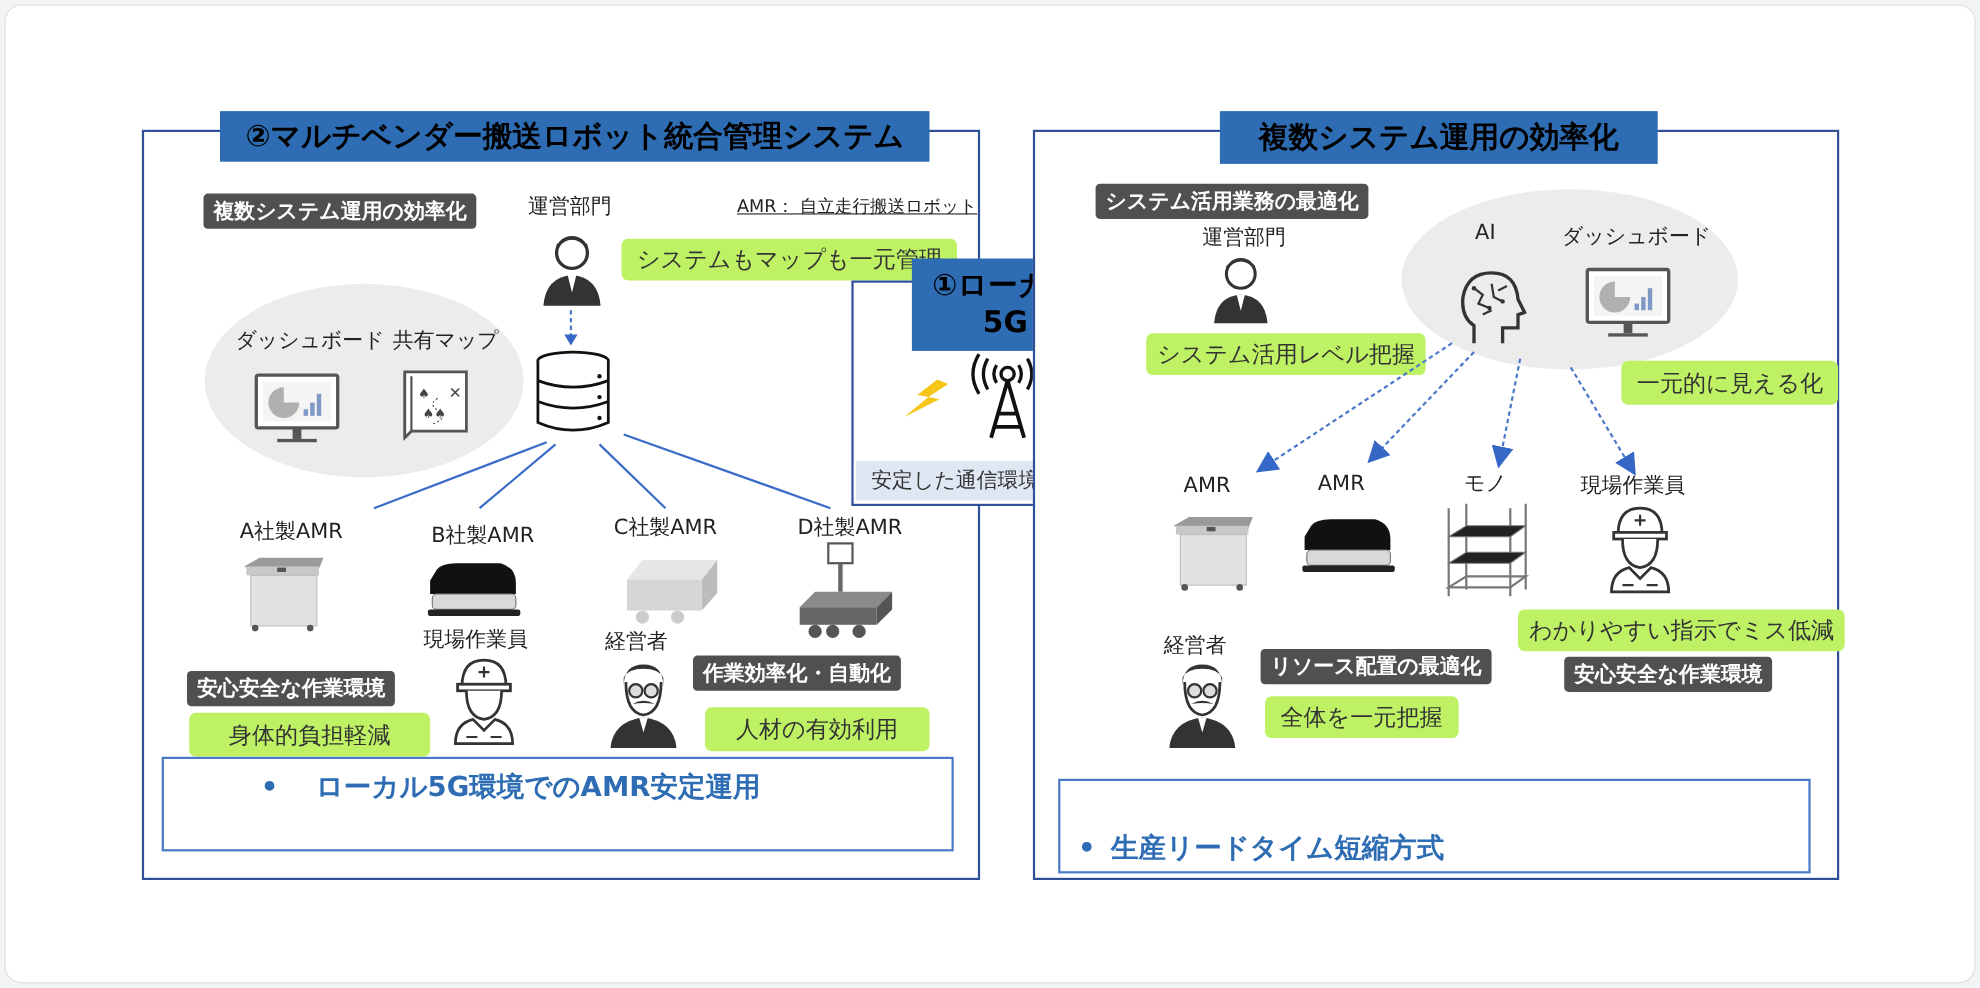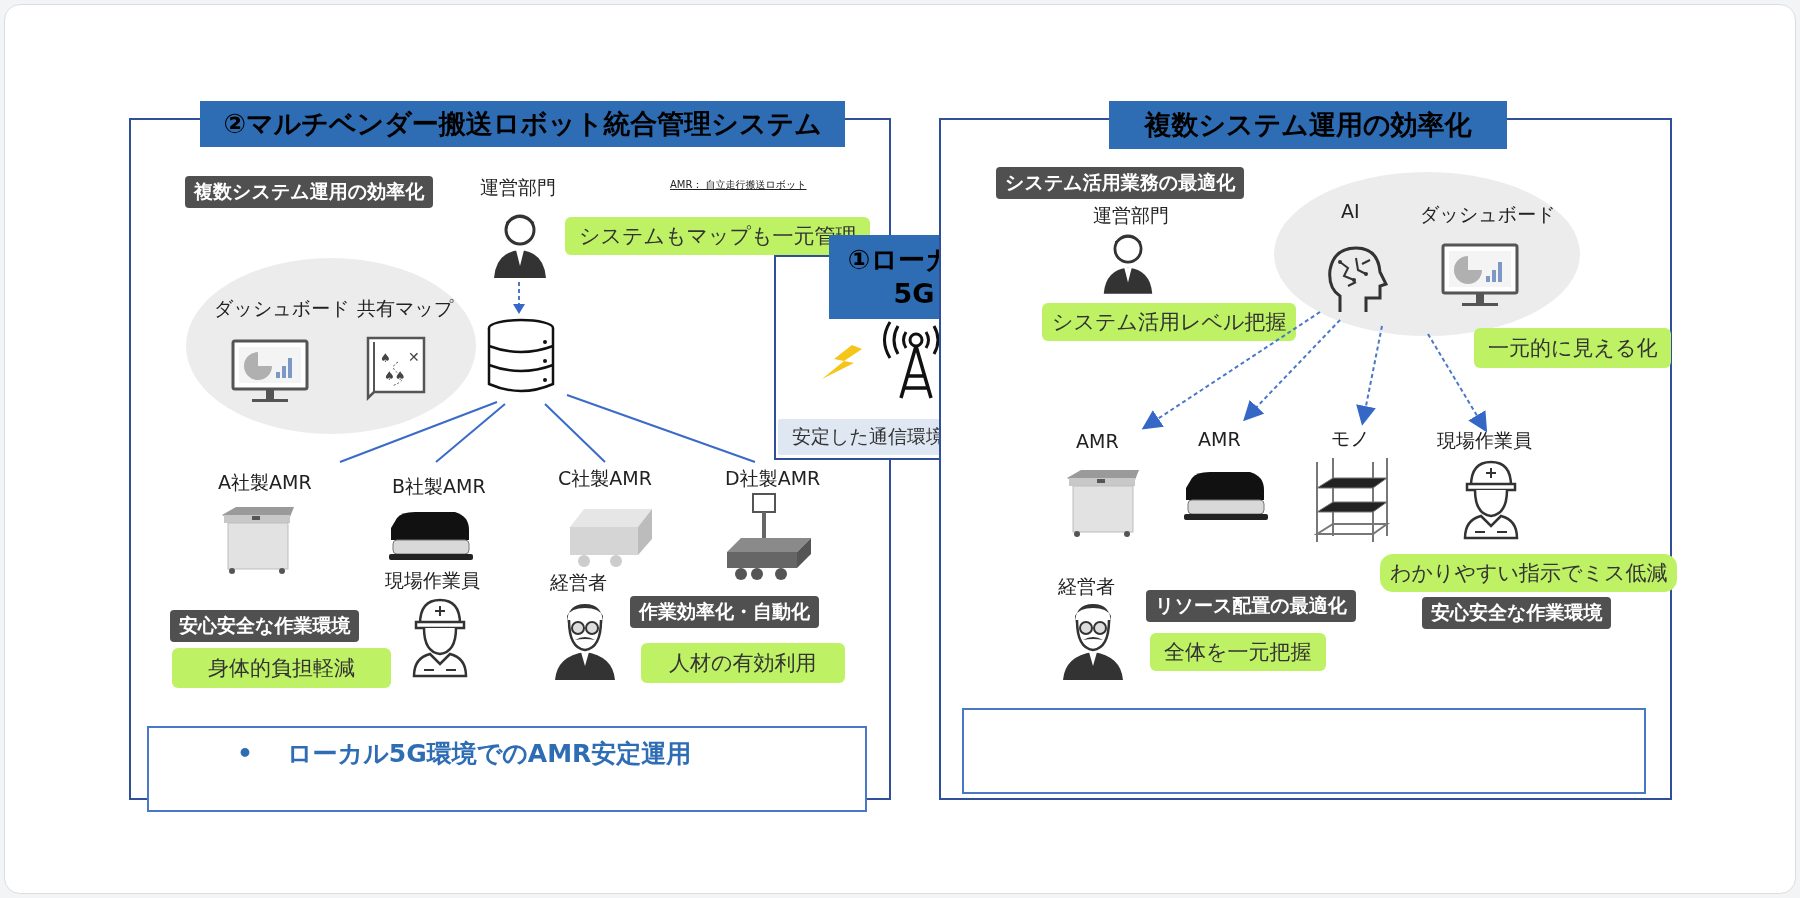--- a/index.html
+++ b/index.html
@@ -3,21 +3,21 @@
 <meta charset="utf-8">
 <style>
   html,body{margin:0;padding:0;background:#f3f4f6;}
   body{width:1800px;height:898px;position:relative;overflow:hidden;font-family:"DejaVu Sans","Liberation Sans",sans-serif;color:#222;}
   .card{position:absolute;left:4px;top:4px;width:1790px;height:888px;background:#fff;border:1px solid #dcdde0;border-radius:16px;}
   .panel{position:absolute;border:2px solid #2f4f98;background:#fff;}
   .titlebar{position:absolute;background:#2e6db4;color:#000000;font-weight:bold;font-size:27px;display:flex;align-items:center;justify-content:center;letter-spacing:0px;white-space:nowrap;}
   .tag{position:absolute;background:#505050;color:#fff;font-weight:bold;font-size:19px;padding:3px 9px;border-radius:4px;white-space:nowrap;}
   .bubble{position:absolute;background:#bef264;color:#333;font-size:21px;padding:5px 14px;border-radius:6px;white-space:nowrap;}
   .lbl{position:absolute;font-size:19px;color:#222;white-space:nowrap;}
-  .note{position:absolute;font-size:10px;color:#222;text-decoration:underline;white-space:nowrap;}
+  .note{position:absolute;font-size:16px;color:#222;text-decoration:underline;white-space:nowrap;}
   .cloud{position:absolute;background:#ececec;border-radius:50%;}
   .summary{position:absolute;border:2px solid #4a78c8;background:#fff;}
   .summary .line{position:absolute;color:#2e6db4;font-weight:bold;font-size:25px;white-space:nowrap;}
   svg{position:absolute;overflow:visible;}
 </style>
 </head>
 <body>
 
 <div class="card"></div>
 
@@ -136,21 +136,21 @@
   <circle cx="25" cy="28" r="6" fill="#ddd" stroke="#333" stroke-width="2"></circle>
   <circle cx="39" cy="28" r="6" fill="#ddd" stroke="#333" stroke-width="2"></circle>
   <path d="M22 40 Q32 34 42 40 Q32 38 22 40Z" fill="#333"></path>
   <path d="M2 80 Q4 56 32 52 Q60 56 62 80Z" fill="#333"></path>
   <path d="M28 52 L32 66 L36 52Z" fill="#fff"></path>
 </svg>
 
 <div class="tag" style="left:630px;top:596px;">作業効率化・自動化</div>
 <div class="bubble" style="left:641px;top:643px;padding:6px 28px;">人材の有効利用</div>
 
-<div class="summary" style="left:147px;top:726px;width:716px;height:82px;text-align:right;">
+<div class="summary" style="left:147px;top:688px;width:716px;height:82px;text-align:right;">
   <div class="line" style="left:88px;top:9px;">
     <span style="margin-right:34px;">•</span><span>ローカル5G環境でのAMR安定運用</span>
   </div>
 </div>
 
 <div class="panel" style="left:774px;top:255px;width:285px;height:201px;"></div>
 <div class="titlebar" style="left:829px;top:235px;width:170px;height:84px;flex-direction:column;font-size:27px;line-height:34px;">
   <span>①ローカル</span>
   <span>5G</span>
 </div>
@@ -240,30 +240,33 @@
 </svg>
 <svg style="left:1461px;top:456px;" width="60" height="84" viewBox="0 0 60 84">
   <path d="M10 30 Q10 6 30 6 Q50 6 50 30Z" fill="#fff" stroke="#333" stroke-width="2.5"></path>
   <rect x="6" y="28" width="48" height="6" fill="#fff" stroke="#333" stroke-width="2.5"></rect>
   <path d="M30 12 L30 22 M25 17 L35 17" stroke="#333" stroke-width="2"></path>
   <path d="M14 34 Q14 58 30 60 Q46 58 46 34" fill="#fff" stroke="#333" stroke-width="2.5"></path>
   <path d="M4 82 Q4 64 20 60 L30 70 L40 60 Q56 64 56 82Z" fill="#fff" stroke="#333" stroke-width="2.5"></path>
   <path d="M14 76 L24 76 M36 76 L46 76" stroke="#333" stroke-width="2"></path>
 </svg>
 
-<div class="bubble" style="left:1380px;top:554px;padding:5px 10px;border-radius:13px;">わかりやすい指示でミス低減</div>
+<div class="bubble" style="left:1380px;top:554px;padding:5px 10px;">わかりやすい指示でミス低減</div>
 <div class="tag" style="left:1422px;top:597px;">安心安全な作業環境</div>
 
 <div class="lbl" style="left:1058px;top:574px;">経営者</div>
 <svg style="left:1061px;top:600px;" width="64" height="80" viewBox="0 0 64 80">
   <path d="M14 24 Q14 4 32 4 Q50 4 50 24 L50 16 Q46 8 32 8 Q18 8 14 16Z" fill="#333"></path>
   <path d="M16 20 Q16 48 32 50 Q48 48 48 20" fill="#fff" stroke="#333" stroke-width="2.5"></path>
   <circle cx="25" cy="28" r="6" fill="#ddd" stroke="#333" stroke-width="2"></circle>
   <circle cx="39" cy="28" r="6" fill="#ddd" stroke="#333" stroke-width="2"></circle>
   <path d="M22 40 Q32 34 42 40 Q32 38 22 40Z" fill="#333"></path>
   <path d="M2 80 Q4 56 32 52 Q60 56 62 80Z" fill="#333"></path>
   <path d="M28 52 L32 66 L36 52Z" fill="#fff"></path>
 </svg>
 <div class="tag" style="left:1134px;top:590px;margin-left:12px;">リソース配置の最適化</div>
 <div class="bubble" style="left:1150px;top:633px;padding:5px 14px;">全体を一元把握</div>
 
 <div class="summary" style="left:962px;top:708px;width:680px;height:82px;">
+  <div class="line" style="left:16px;top:44px;">
+    <span style="margin-right:14px;">•</span><span>生産リードタイム短縮方式</span>
+  </div>
 </div>
 
 </body></html>

